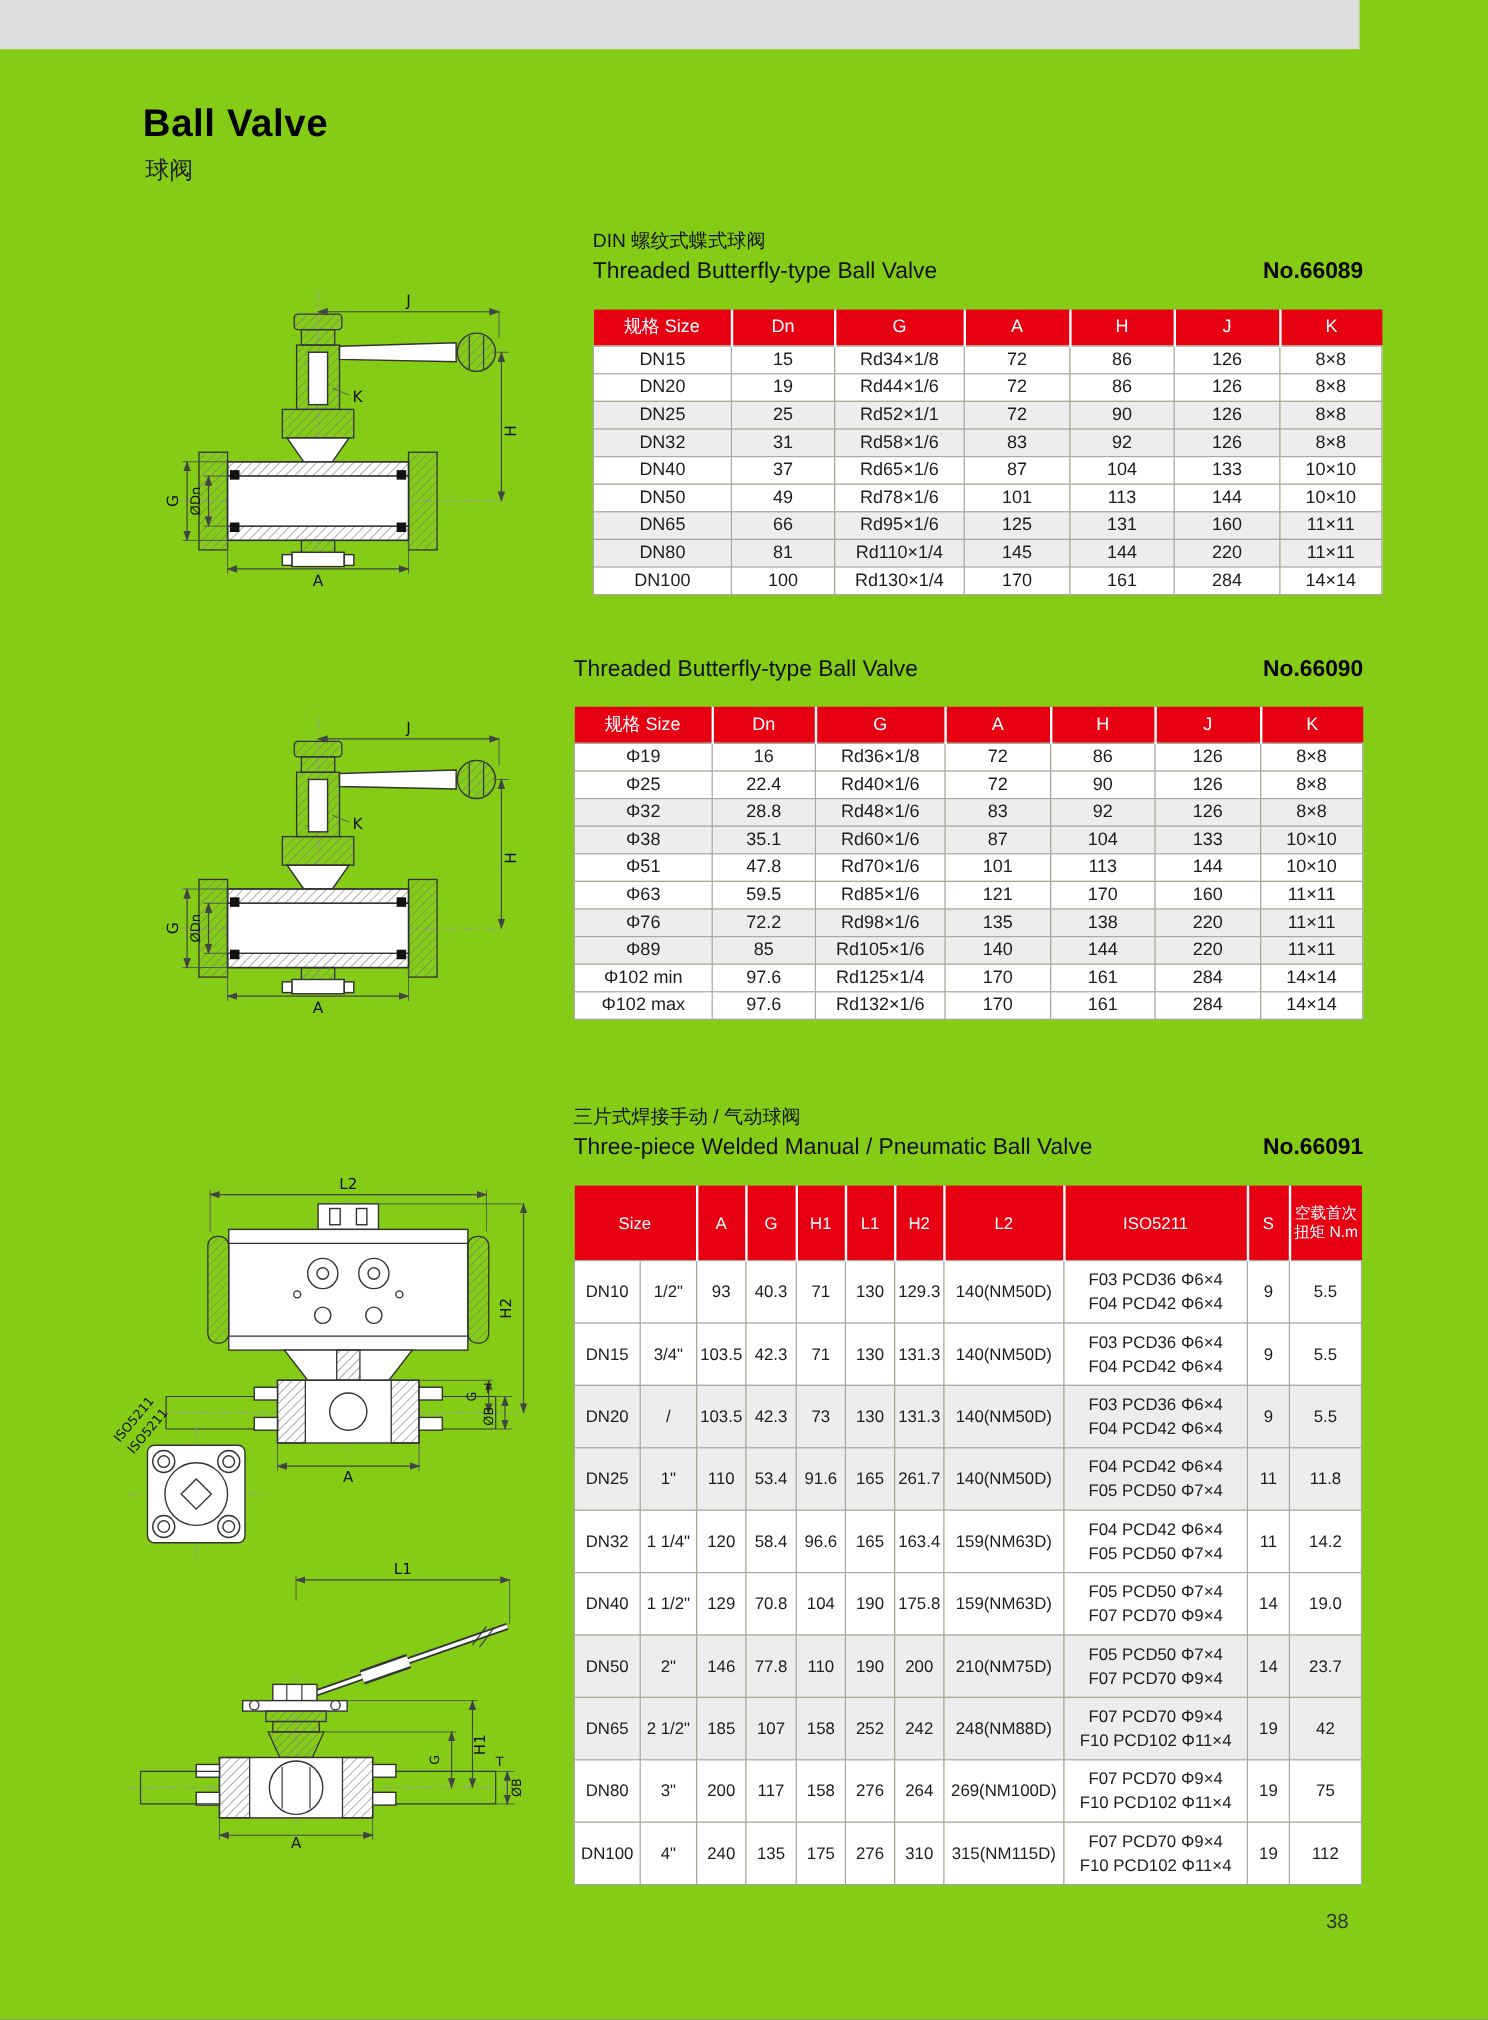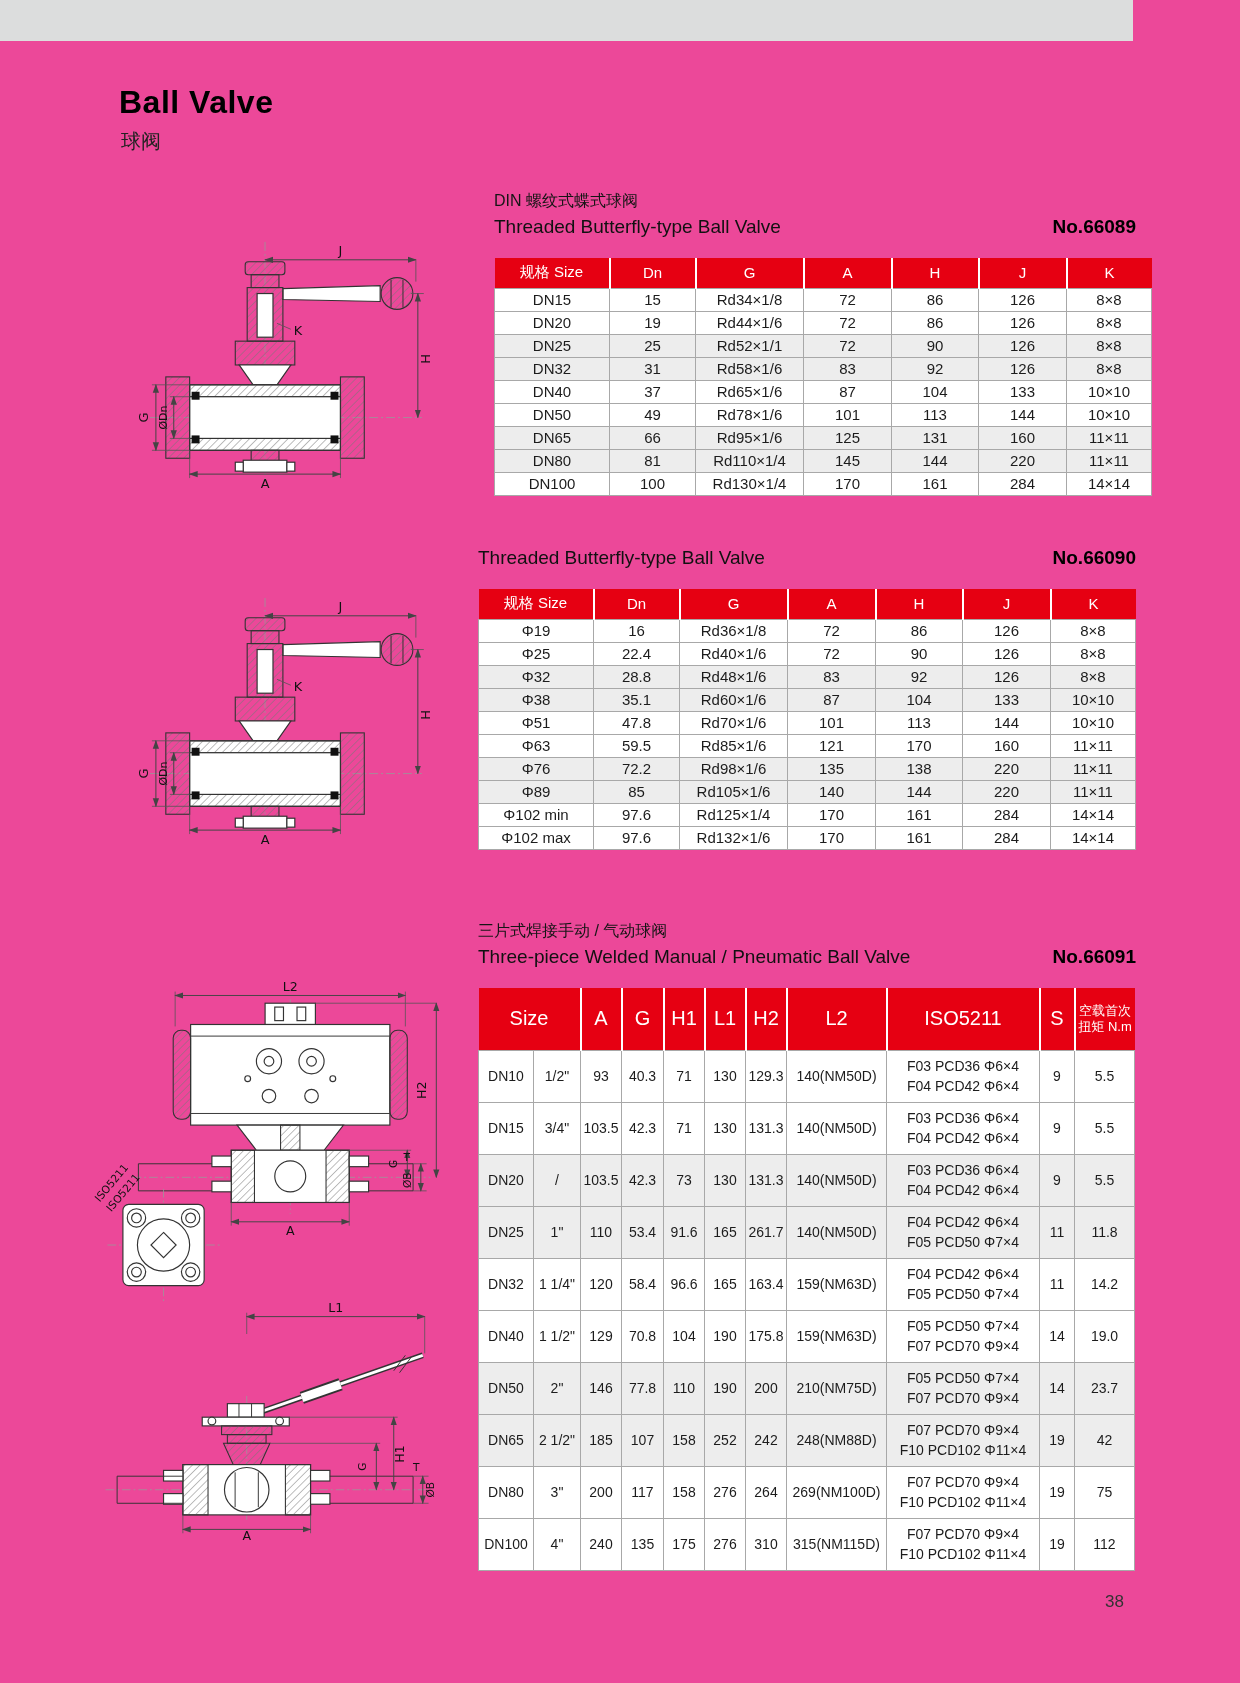--- a/index.html
+++ b/index.html
@@ -1,38 +1,38 @@
 <!DOCTYPE html>
 <html><head>
 <meta charset="utf-8">
 <style>
   * { margin:0; padding:0; box-sizing:border-box; }
   html,body { background:#888; }
   body { font-family:"Liberation Sans","DejaVu Sans",sans-serif; }
-  .page { position:relative; width:1240px; height:1683px; background:#ec4899; margin:0 auto; overflow:hidden; }
+  .page { position:relative; width:1240px; height:1683px; background:#84cc16; margin:0 auto; overflow:hidden; }
   .topbar { position:absolute; left:0; top:0; width:1133px; height:41px; background:#dcdddd; }
   .page-title { position:absolute; left:119px; top:84px; font-size:32px; font-weight:bold; color:#000; letter-spacing:0.5px; }
   .page-subtitle { position:absolute; left:121px; top:128px; font-size:20px; color:#222; }
   .page-number { position:absolute; left:1105px; top:1592px; font-size:17px; color:#333; }
 
   .section { position:absolute; left:478px; width:658px; }
   .sec1 { top:191px;padding-left:16px; } .sec2 { top:543px; } .sec3 { top:921px; }
   .sec-zh { font-size:16px; color:#151515; }
   .sec-head-row { display:flex; justify-content:space-between; align-items:baseline; margin-top:4px; }
   .sec-en { font-size:19px; color:#111; }
   .sec-no { font-size:19px; font-weight:bold; color:#000; }
   .tablewrap { margin-top:20px; }
 
   table { border-collapse:collapse; table-layout:fixed; }
   .t12 { width:657px; }
   .t3  { width:656px; }
   th { background:#e60012; color:#fff; font-weight:normal; text-align:center; vertical-align:middle; }
   th + th { border-left:2px solid #fff; }
   .t12 th { height:30px; font-size:15px; }
-  .t3  th { height:62px; font-size:20px; padding:0 1px; }
+  .t3  th { height:62px; font-size:14px; padding:0 1px; }
   .t3  th:last-child { font-size:13px; line-height:1.2; }
   td { border:1px solid #a8a8a8; text-align:center; vertical-align:middle; color:#1c1c1c; background:#fff; padding:0; }
   .t12 td { height:23px; font-size:15px; }
   .t3  td { height:52px; font-size:14px; }
   .t3  td div { line-height:1.45; }
   tr.alt td { background:#ededed; }
 
   .diagram { position:absolute; }
   .d1 { left:106px; top:234px; }
   .d2 { left:106px; top:590px; }

